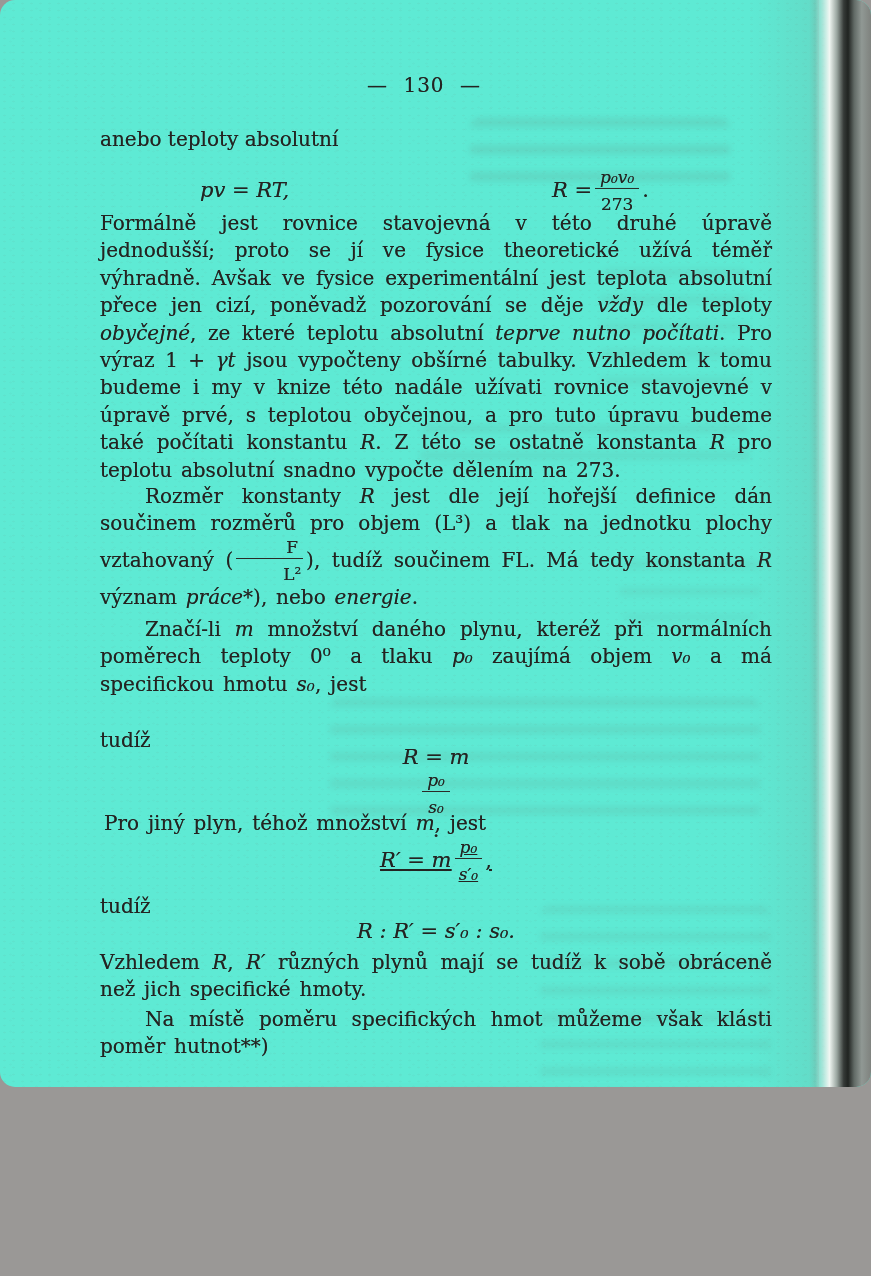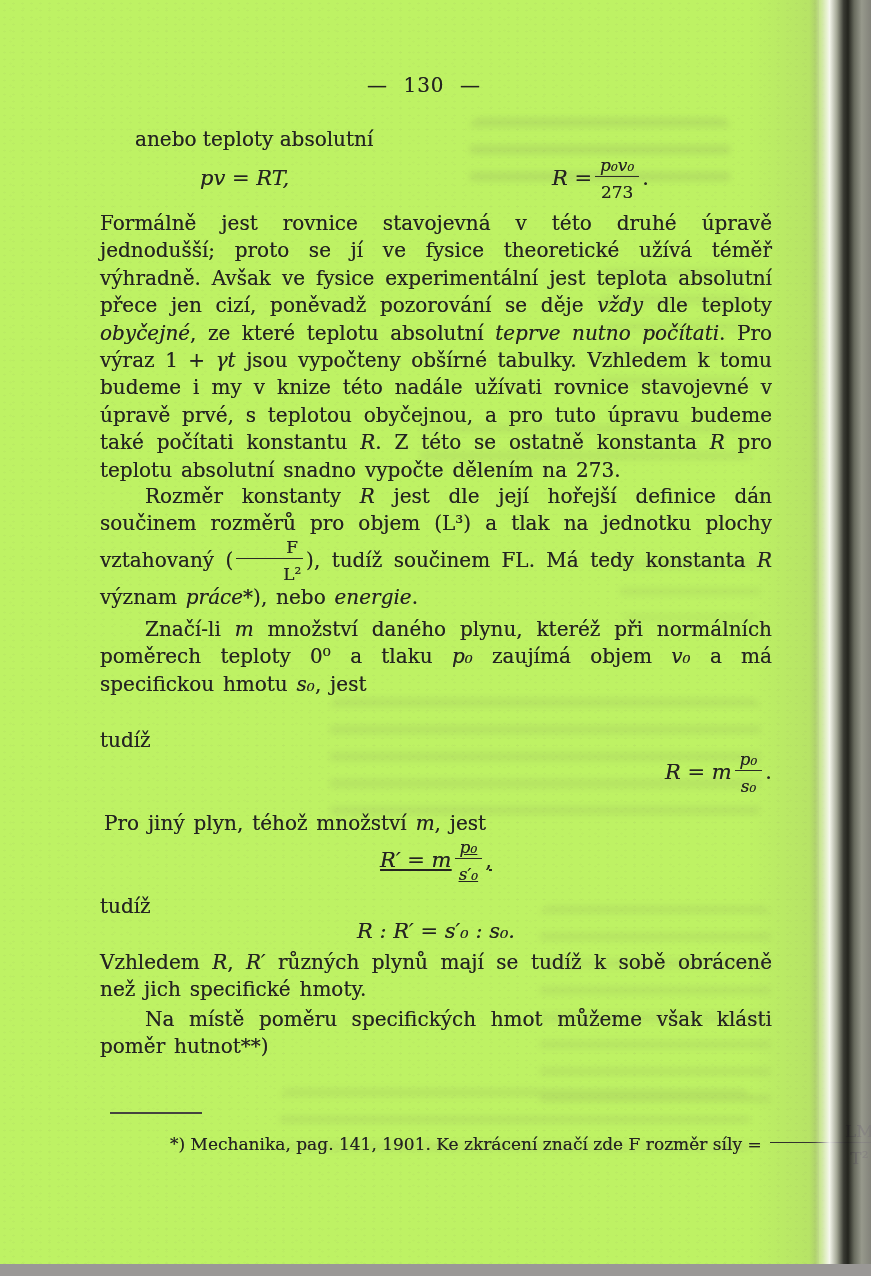--- a/index.html
+++ b/index.html
@@ -1,22 +1,23 @@
 <!DOCTYPE html>
 <html><head>
 <meta charset="utf-8">
 <style>
   html,body{margin:0;padding:0;background:#9a9896;}
   .page{
     position:relative;
-    width:871px;height:1264px;
-    background:#bef264;
+    width:871px;height:1087px;
+    background:#5eead4;
     overflow:hidden;
     font-family:"DejaVu Serif", serif;
     color:#242321;
+    border-radius:15px;
   }
   
   .page::before{
     content:"";position:absolute;inset:0;pointer-events:none;
     background-image:
       radial-gradient(rgba(110,104,94,0.055) 1px, transparent 1.4px),
       radial-gradient(rgba(110,104,94,0.04) 1px, transparent 1.4px);
     background-size:9px 7px, 13px 11px;
     background-position:0 0, 4px 3px;
   }
@@ -29,21 +30,21 @@
   .soft{text-shadow:0 0 0.5px rgba(40,38,35,0.65);}
 
   
   .frac{display:inline-block;vertical-align:middle;text-align:center;line-height:1.12;margin:0 3px;}
   .frac .num{display:block;border-bottom:1.7px solid #2b2a27;padding:0 5px 1px;}
   .frac .den{display:block;padding-top:6px;}
   .eqfrac .frac{font-size:17px;}
   .inlfrac{font-size:17px;vertical-align:middle;}
 
   
-  .eqrow{top:148px;height:62px;text-decoration:underline;}
+  .eqrow{top:160px;height:62px;text-decoration:underline;}
   .eqrow .eq{position:absolute;top:50%;transform:translateY(-50%);font-size:21px;}
   .eq1{left:100px;}
   .eq2{left:452px;}
 
   .ceq{font-size:21px;}
 
   
   .fn{font-size:17px;line-height:26px;}
   .fnrule{position:absolute;top:1112px;left:110px;width:92px;height:2px;background:#45433f;}
 
@@ -82,37 +83,37 @@
   <div class="bleed" style="left:470px;top:118px;width:260px;height:72px;"></div>
   <div class="bleed" style="left:600px;top:268px;width:150px;height:120px;opacity:.6;"></div>
   <div class="bleed" style="left:420px;top:424px;width:330px;height:46px;opacity:.7;"></div>
   <div class="bleed" style="left:620px;top:560px;width:140px;height:60px;opacity:.6;"></div>
   <div class="bleed" style="left:330px;top:698px;width:430px;height:120px;opacity:.8;"></div>
   <div class="bleed" style="left:540px;top:905px;width:230px;height:212px;opacity:.7;"></div>
   <div class="bleed" style="left:280px;top:1088px;width:470px;height:70px;opacity:.7;"></div>
 
   <div class="blk pagenum soft">— 130 —</div>
 
-  <div class="blk soft" style="top:126px;margin-left:35px;">anebo teploty absolutní</div>
+  <div class="blk soft" style="top:126px;">anebo teploty absolutní</div>
 
   <div class="blk eqrow">
     <span class="eq eq1 i soft">pv = RT,</span>
     <span class="eq eq2 eqfrac soft"><span class="i">R =</span><span class="frac"><span class="num i">p₀v₀</span><span class="den">273</span></span><span>.</span></span>
   </div>
 
   <p class="blk just soft" style="top:210px;margin:0;"><span>Formálně jest rovnice stavojevná v této druhé úpravě jednodušší; proto se jí ve fysice theoretické užívá téměř výhradně. Avšak ve fysice experimentální jest teplota absolutní přece jen cizí, poněvadž pozorování se děje </span><span class="i">vždy</span><span> dle teploty </span><span class="i">obyčejné</span><span>, ze které teplotu absolutní </span><span class="i">teprve nutno počítati</span><span>. Pro výraz 1 + </span><span class="i">γt</span><span> jsou vypočteny obšírné tabulky. Vzhledem k tomu budeme i my v knize této nadále užívati rovnice stavojevné v úpravě prvé, s teplotou obyčejnou, a pro tuto úpravu budeme také počítati konstantu </span><span class="i">R</span><span>. Z této se ostatně konstanta </span><span class="i">R</span><span> pro teplotu absolutní snadno vypočte dělením na 273.</span></p>
 
   <p class="blk just ind soft inlpar" style="top:483px;margin:0;"><span>Rozměr konstanty </span><span class="i">R</span><span> jest dle její hořejší definice dán součinem rozměrů pro objem (L³) a tlak na jednotku plochy vztahovaný </span><span>(</span><span class="frac inlfrac"><span class="num">F</span><span class="den">L²</span></span><span>), tudíž součinem FL. Má tedy konstanta </span><span class="i">R</span><span> význam </span><span class="i">práce</span><span>*), nebo </span><span class="i">energie</span><span>.</span></p>
 
   <p class="blk just ind soft" style="top:616px;margin:0;"><span>Značí-li </span><span class="i">m</span><span> množství daného plynu, kteréž při normálních poměrech teploty 0⁰ a tlaku </span><span class="i">p₀</span><span> zaujímá objem </span><span class="i">v₀</span><span> a má specifickou hmotu </span><span class="i">s₀</span><span>, jest</span></p>
 
 
   <div class="blk soft" style="top:727px;">tudíž</div>
 
-  <div class="blk center ceq eqfrac soft" style="top:744px;height:58px;display:flex;align-items:center;justify-content:flex-end;">
+  <div class="blk center ceq eqfrac soft" style="top:744px;height:58px;display:flex;align-items:center;justify-content:space-between;flex-direction:column;">
       <span class="i">R = m</span>
       <span class="frac">
         <span class="num i">p₀</span>
         <span class="den i">s₀</span>
       </span>
       <span>.</span>
     </div>
 
   <p class="blk just soft" style="top:806px;margin:4px;"><span>Pro jiný plyn, téhož množství </span><span class="i">m</span><span>, jest</span></p>
 

